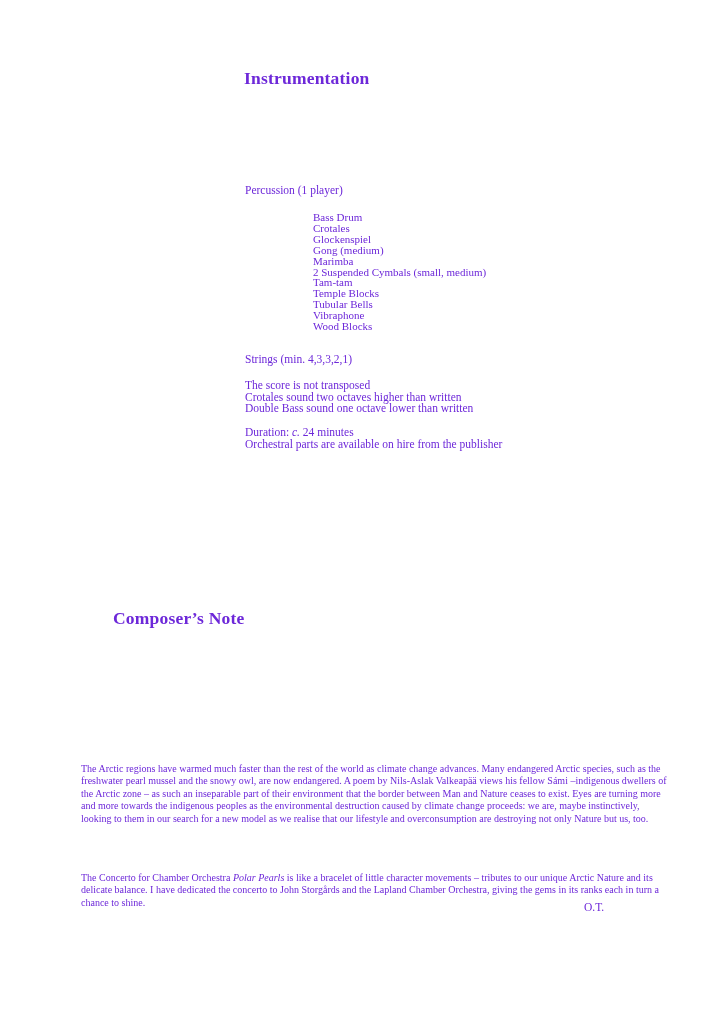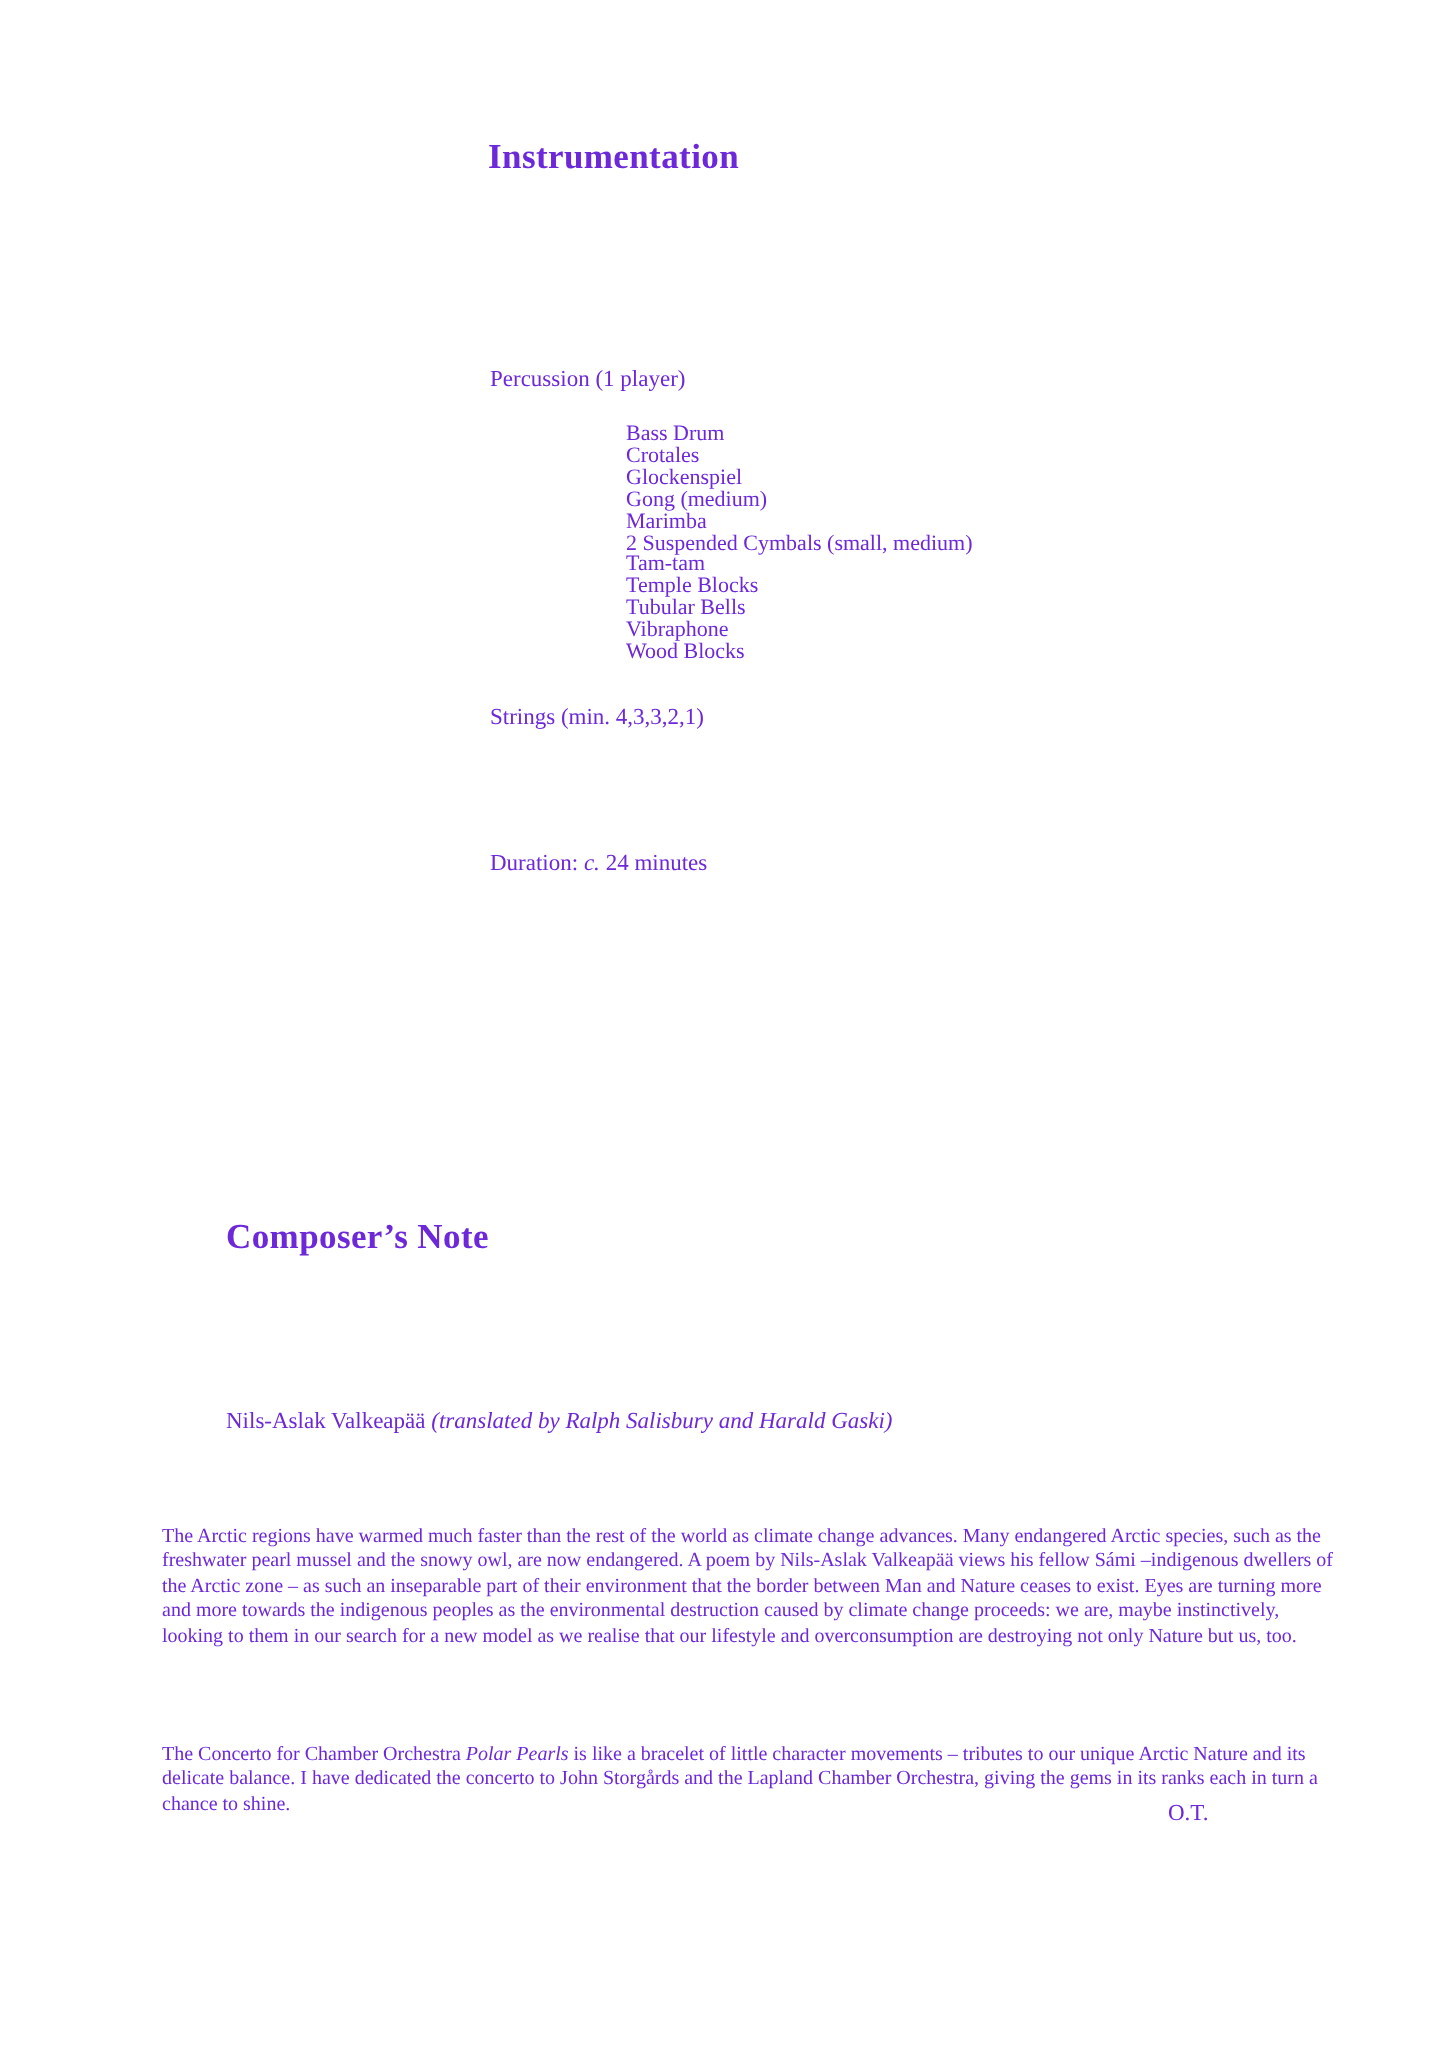--- a/index.html
+++ b/index.html
@@ -84,36 +84,38 @@
     <div>2 Suspended Cymbals (small, medium)</div>
     <div>Tam-tam</div>
     <div>Temple Blocks</div>
     <div>Tubular Bells</div>
     <div>Vibraphone</div>
     <div>Wood Blocks</div>
   </div>
 
   <div class="abs body-text" style="left:245px; top:354px;">Strings (min. 4,3,3,2,1)</div>
 
+  <div class="abs body-text" style="left:245px; top:380px;">
+    <div>The score is not transposed</div>
+    <div>Crotales sound two octaves higher than written</div>
+    <div>Double Bass sound one octave lower than written</div>
+  </div>
 
   <div class="abs body-text" style="left:245px; top:427px;">
     <div>
       <span>Duration:</span>
       <span class="italic">c.</span>
       <span>24 minutes</span>
     </div>
+    <div>Orchestral parts are available on hire from the publisher</div>
   </div>
 
   <div class="abs section-title" style="left:113px; top:608px;">Composer’s Note</div>
 
 
-  <div class="abs attribution" style="left:113px; top:705px;">
-    <span>Nils-Aslak Valkeapää</span>
-    <span class="trans">(translated by Ralph Salisbury and Harald Gaski)</span>
-  </div>
 
   <p class="abs para" style="left:69px; top:751px; width:589px;">The Arctic regions have warmed much faster than the rest of the world as climate change advances. Many endangered Arctic species, such as the freshwater pearl mussel and the snowy owl, are now endangered. A poem by Nils-Aslak Valkeapää views his fellow Sámi –indigenous dwellers of the Arctic zone – as such an inseparable part of their environment that the border between Man and Nature ceases to exist. Eyes are turning more and more towards the indigenous peoples as the environmental destruction caused by climate change proceeds: we are, maybe instinctively, looking to them in our search for a new model as we realise that our lifestyle and overconsumption are destroying not only Nature but us, too.</p>
 
   <p class="abs para" style="left:69px; top:860px; width:592px;">
     <span>The Concerto for Chamber Orchestra</span>
     <span class="italic">Polar Pearls</span>
     <span>is like a bracelet of little character movements – tributes to our unique Arctic Nature and its delicate balance. I have dedicated the concerto to John Storgårds and the Lapland Chamber Orchestra, giving the gems in its ranks each in turn a chance to shine.</span>
   </p>
 
   <div class="abs signature" style="left:548px; top:901px;">O.T.</div>

